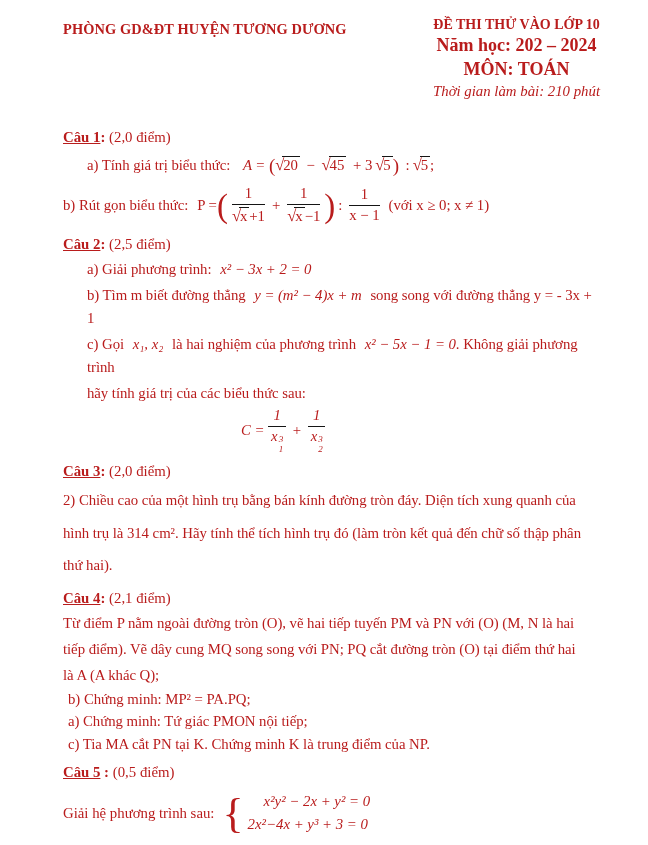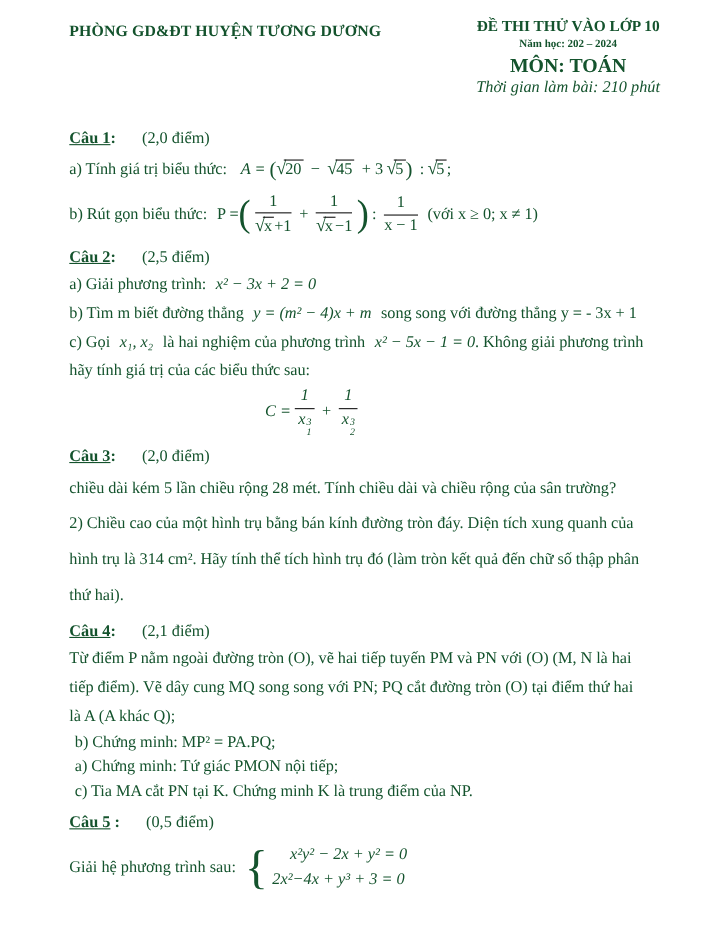--- a/index.html
+++ b/index.html
@@ -1,42 +1,42 @@
 <!DOCTYPE html>
 <html><head>
 <meta charset="utf-8">
 <style>
   html,body{margin:0;padding:0;background:#ffffff;}
   .page{
     position:relative;
     width:648px;height:845px;
     background:#ffffff;
-    color:#14532d;
+    color:#b91c1c;
     font-family:"Liberation Serif","DejaVu Serif",serif;
     font-size:14.8px;
     overflow:hidden;
     box-sizing:border-box;
     padding:16px 48px 0 63px;
   }
   
   .hdr{display:flex;justify-content:space-between;align-items:flex-start;}
   .hdr-left{font-weight:bold;font-size:14.4px;padding-top:5px;letter-spacing:.1px;}
   .hdr-right{text-align:center;line-height:1.32;}
   .hdr-title{font-weight:bold;font-size:14px;}
-  .hdr-year{font-weight:bold;font-size:10px;}
+  .hdr-year{font-weight:bold;font-size:18px;}
   .hdr-subject{font-weight:bold;font-size:18px;}
   .hdr-time{font-style:italic;font-size:14.8px;}
   
   .qhead{margin-top:7px;line-height:1.5;}
   .qhead.first{margin-top:24px;}
   .qlabel{font-weight:bold;text-decoration:underline;margin-top:16px;}
   .qcolon{font-weight:bold;}
-  .qpoints{margin-left:20px;}
+  .qpoints{margin-left:0;}
   
-  .row{line-height:1.55;margin-top:3px;letter-spacing:-0.05px;}
+  .row{line-height:1.55;margin-top:3px;letter-spacing:-0.05px;margin-left:24px;}
   .mi{font-style:italic;}
   .gap-l{margin-left:9px;}
   .gap-s{margin-left:5px;}
   
   .sqrt{white-space:nowrap;}
   .rsign{font-size:1.12em;}
   .rad{display:inline-block;border-top:1.2px solid #151515;line-height:1.18;padding:0 2px 0 1px;margin-left:-2px;}
   .paren1{font-size:19px;vertical-align:-2px;}
   
   .mline{display:flex;align-items:center;margin-top:5px;letter-spacing:-0.05px;}
@@ -150,21 +150,20 @@
             <span>3</span>
             <span>2</span>
           </span></span>
     </span>
   </div>
 
   <div class="qhead">
     <span class="qlabel">Câu 3</span><span class="qcolon">:</span>
     <span class="qpoints">(2,0 điểm)</span>
   </div>
-  <div class="para-wide">chiều dài kém 5 lần chiều rộng 28 mét. Tính chiều dài và chiều rộng của sân trường?</div>
   <div class="para-wide">2) Chiều cao của một hình trụ bằng bán kính đường tròn đáy. Diện tích xung quanh của</div>
   <div class="para-wide">hình trụ là 314 cm². Hãy tính thể tích hình trụ đó  (làm tròn kết quả đến chữ số thập phân</div>
   <div class="para-wide">thứ hai).</div>
 
   <div class="qhead">
     <span class="qlabel">Câu 4</span><span class="qcolon">:</span>
     <span class="qpoints">(2,1 điểm)</span>
   </div>
   <div class="para-mid">Từ điểm P nằm ngoài  đường tròn (O), vẽ hai tiếp tuyến PM và PN với (O) (M, N là hai</div>
   <div class="para-mid">tiếp điểm). Vẽ dây cung MQ song song với PN; PQ cắt đường tròn (O) tại điểm thứ hai</div>

